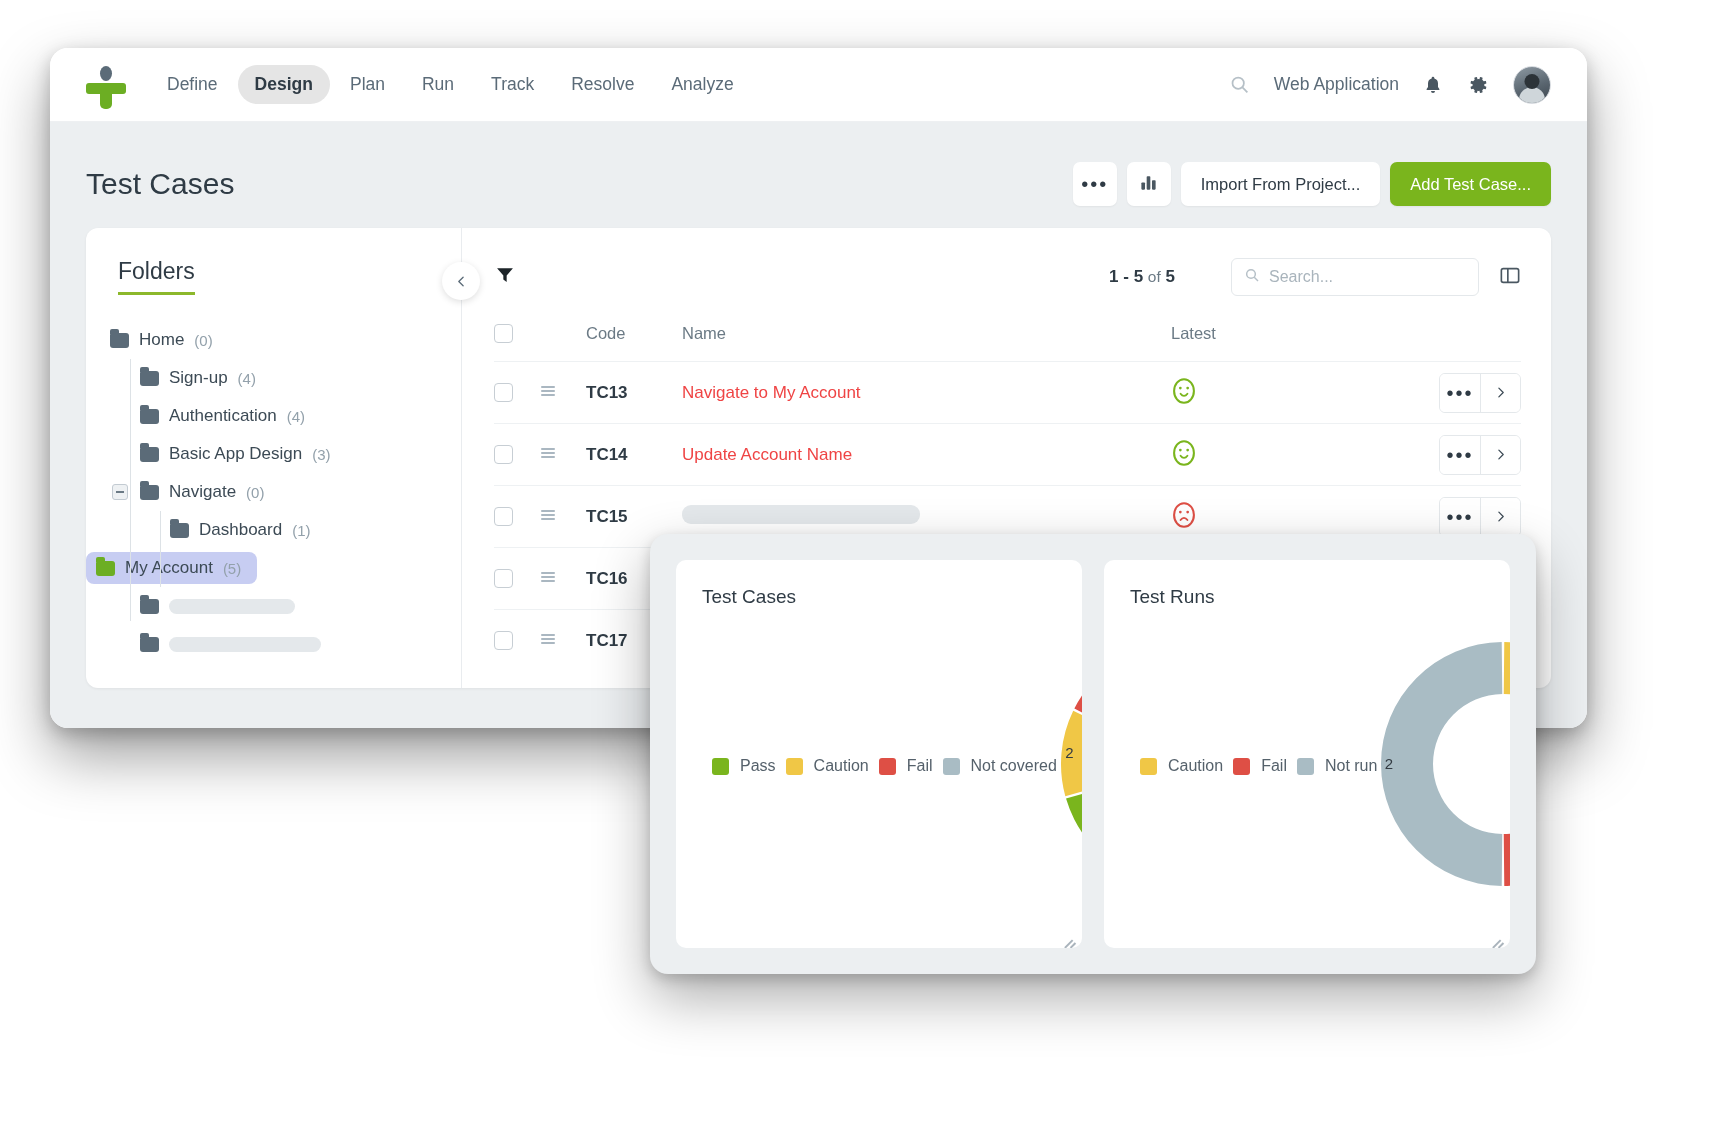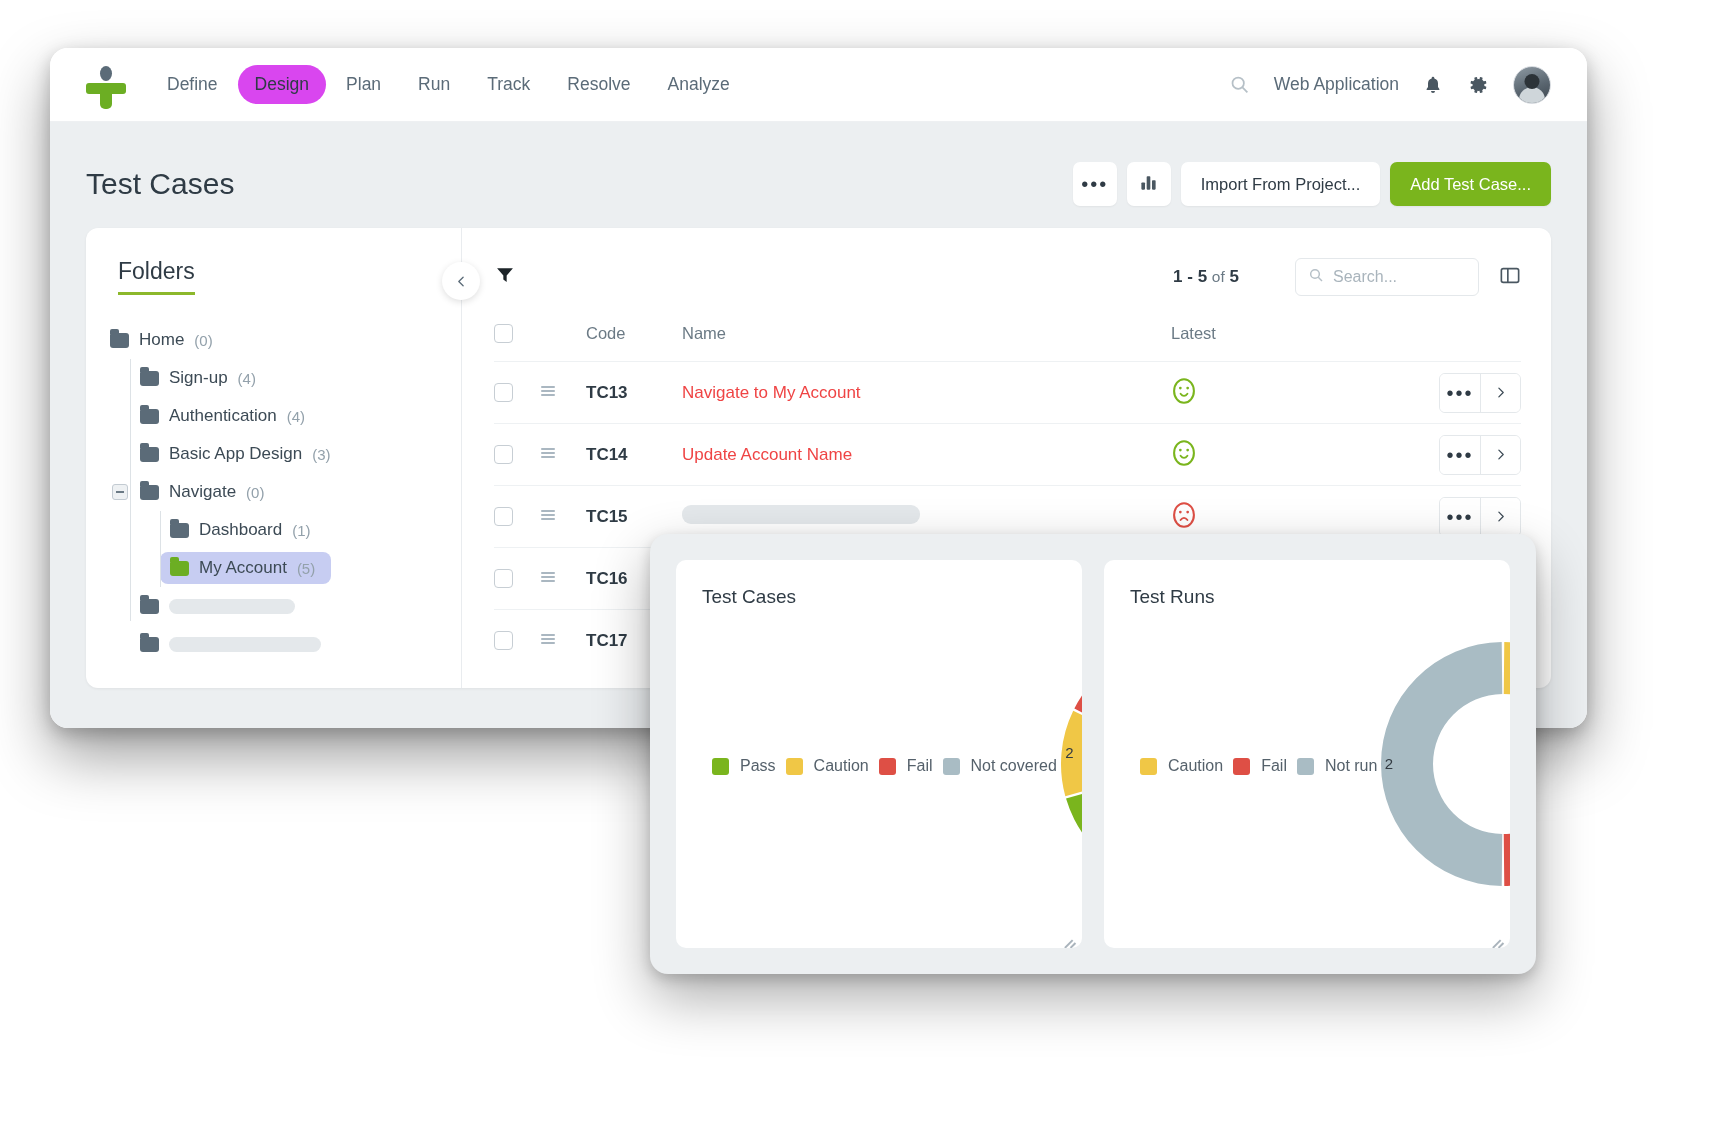--- a/index.html
+++ b/index.html
@@ -51,23 +51,23 @@
   .nav-items { display: flex; align-items: center; gap: 3px; }
   .nav-item {
     font-size: 17.5px;
     color: #5b6b78;
     padding: 9px 17px;
     border-radius: 20px;
     cursor: pointer;
     white-space: nowrap;
   }
   .nav-item.active {
-    background: #d946ef;
+    background: #e5e5e5;
     color: #2f3b45;
-    font-weight: 400;
+    font-weight: 700;
   }
   .nav-right { margin-left: auto; display: flex; align-items: center; gap: 24px; }
   .icon-btn { cursor: pointer; display: flex; align-items: center; justify-content: center; }
   .proj-name { font-size: 17.5px; color: #5b6b78; cursor: pointer; white-space: nowrap; }
   .avatar {
     width: 38px; height: 38px; border-radius: 50%;
     background: linear-gradient(160deg,#8e9aa3 0%,#5a6670 55%,#3c454d 100%);
     position: relative; overflow: hidden; cursor: pointer;
     border: 1px solid #d7dbe0;
   }
@@ -173,21 +173,21 @@
   }
 
   
   .table-pane { flex: 1; padding: 26px 30px 0 32px; position: relative; }
   .table-toolbar { display: flex; align-items: center; height: 46px; }
   .funnel { cursor: pointer; }
   .pager { margin-left: auto; font-size: 17px; color: #2f3b45; }
   .pager .of { color: #6b7a85; font-size: 15.5px; }
   .pager b { font-weight: 700; }
   .search-box {
-    margin-left: 56px; width: 184px; height: 38px;
+    margin-left: 56px; width: 248px; height: 38px;
     border: 1px solid #e4e8eb; border-radius: 6px;
     display: flex; align-items: center; gap: 9px; padding: 16px 12px;
     cursor: text;
   }
   .search-box input {
     border: none; outline: none; font-size: 16px; color: #5b6b78;
     background: transparent; width: 100%;
     font-family: "Liberation Sans", sans-serif;
   }
   .search-box input::placeholder { color: #a9b4bc; }
@@ -378,21 +378,21 @@
               <div class="tree-row">
                 <div class="pill" style="margin-left: 74px;">
                   <span class="folder-ico">
                     <i></i>
                   </span>
                   <span class="tree-label">Dashboard</span>
                   <span class="tree-count">(1)</span>
                 </div>
               </div>
               <div class="tree-row selected">
-                <div class="pill" style="margin-left: 74px;">
+                <div class="pill" style="">
                   <span class="folder-ico green">
                     <i></i>
                   </span>
                   <span class="tree-label">My Account</span>
                   <span class="tree-count">(5)</span>
                 </div>
               </div>
               <div class="tree-row">
                 <div class="pill" style="margin-left: 44px;">
                   <span class="folder-ico">

